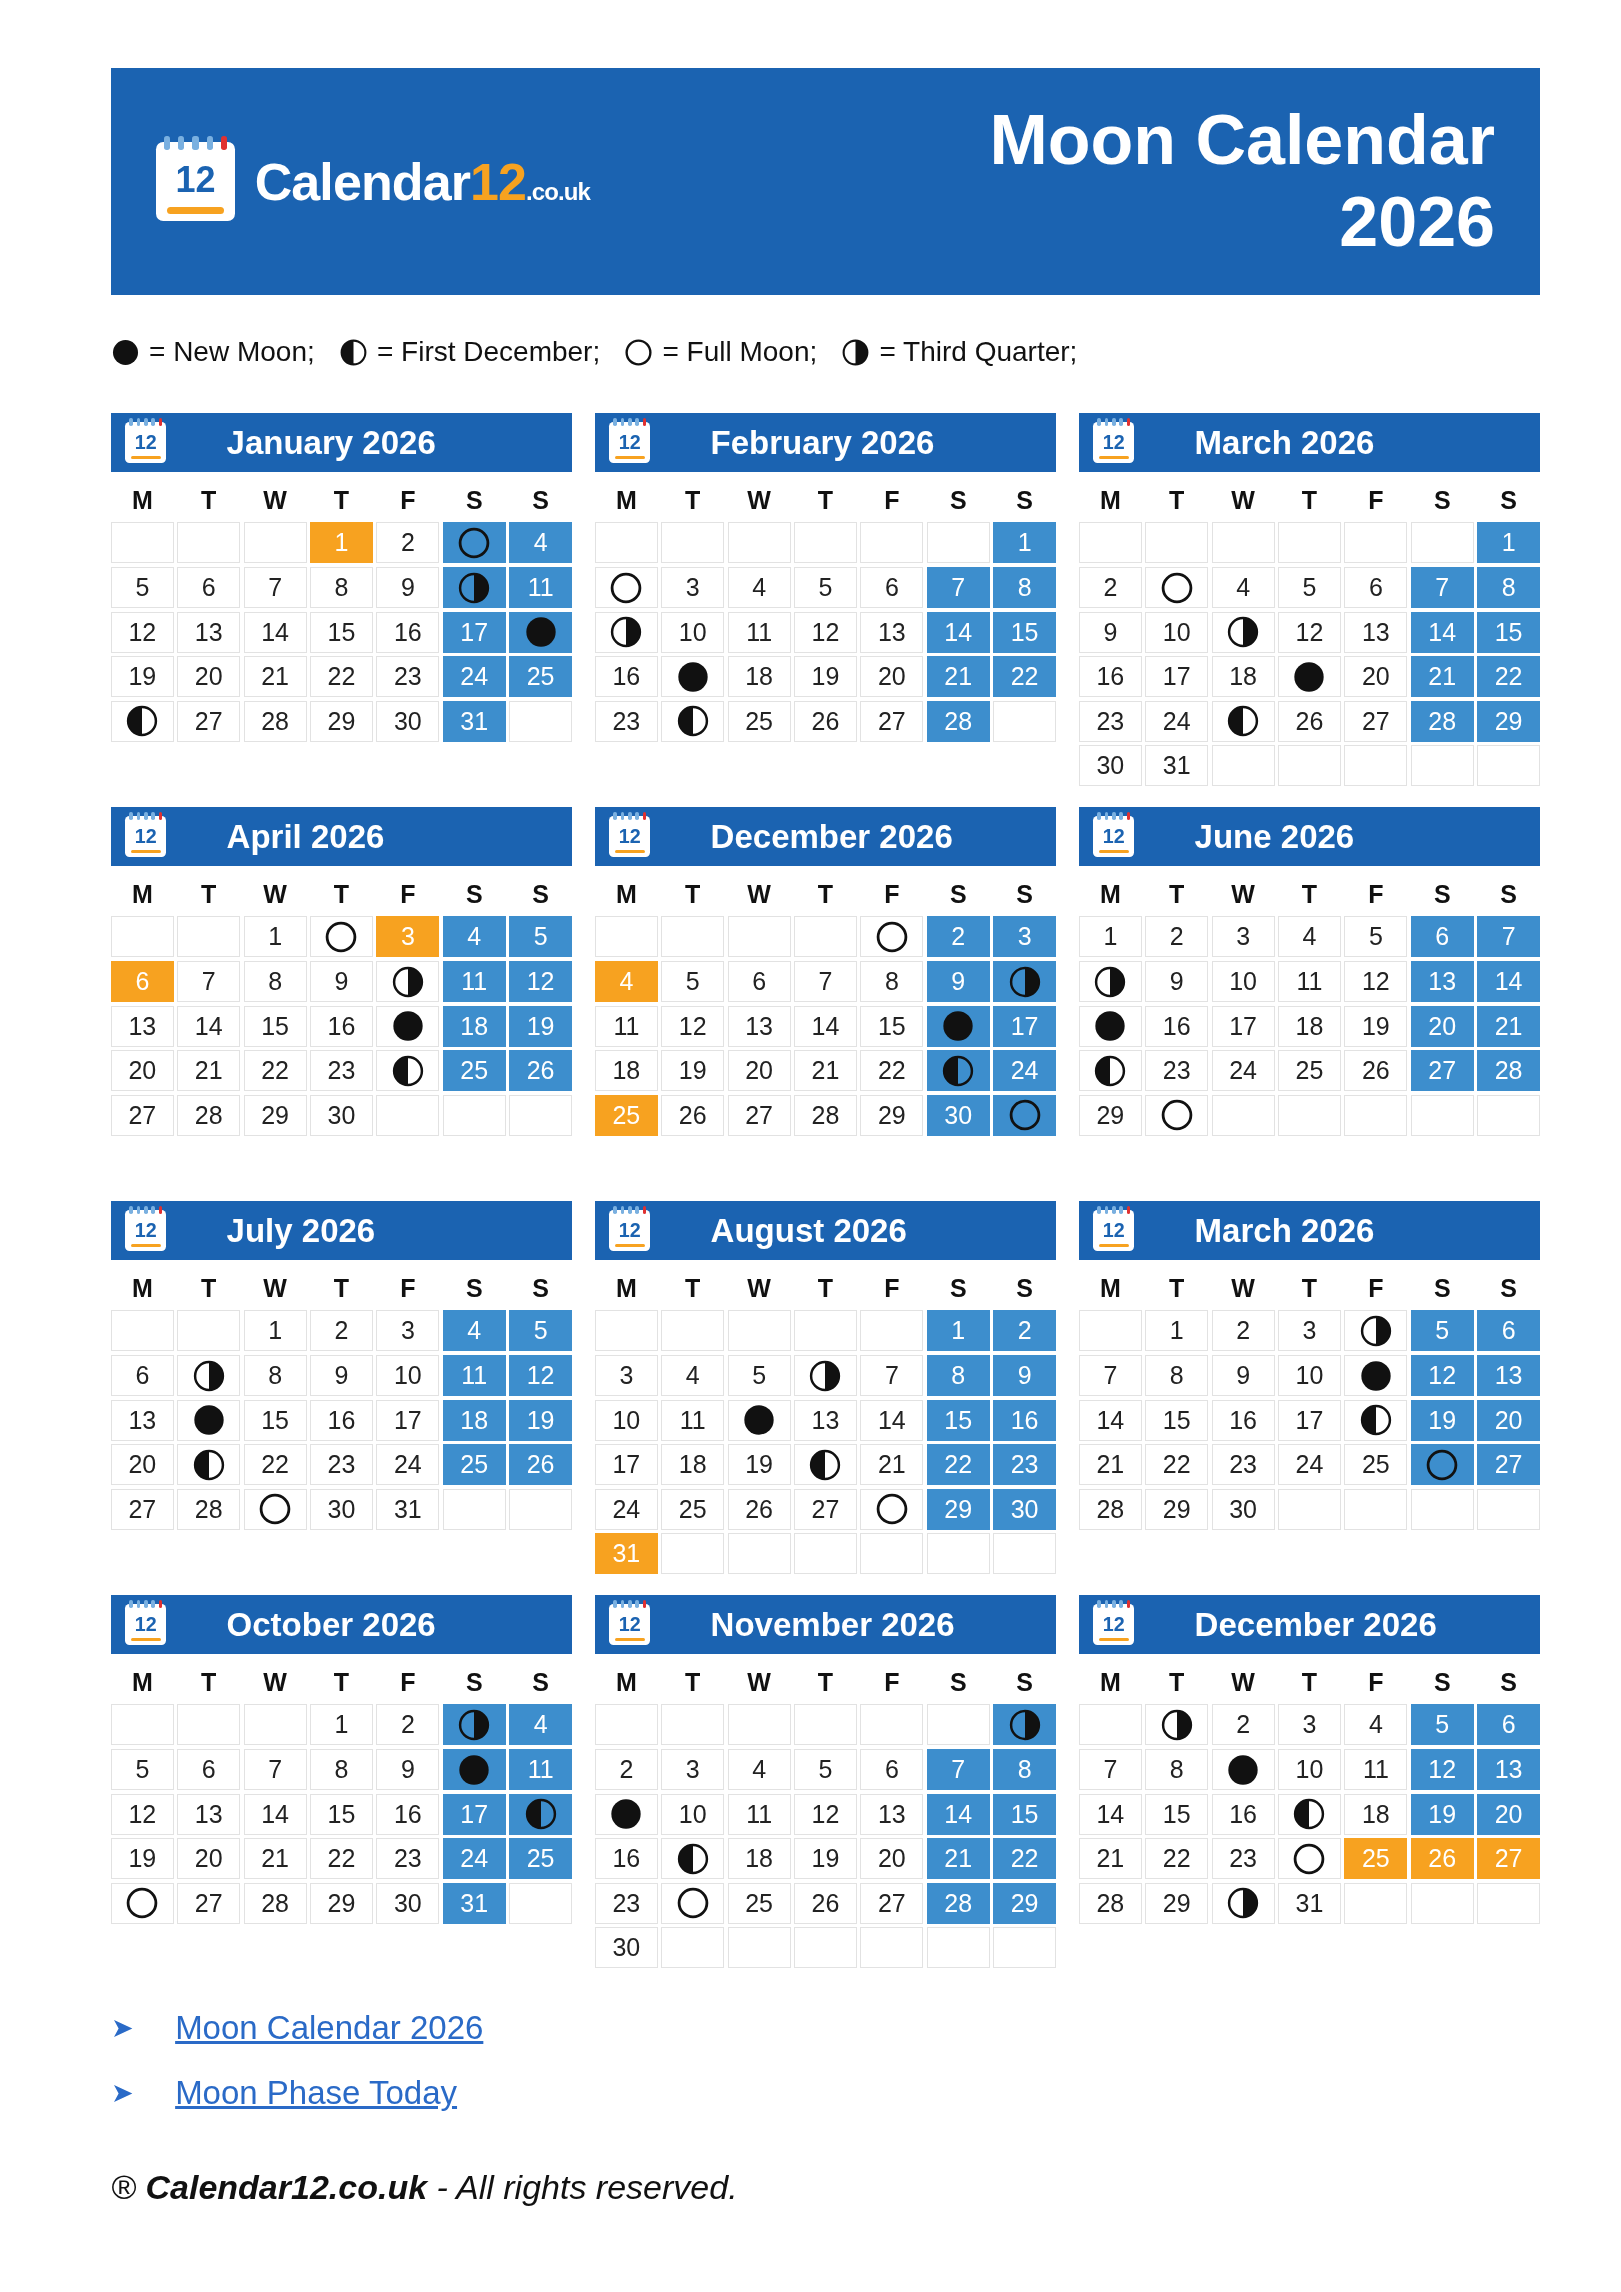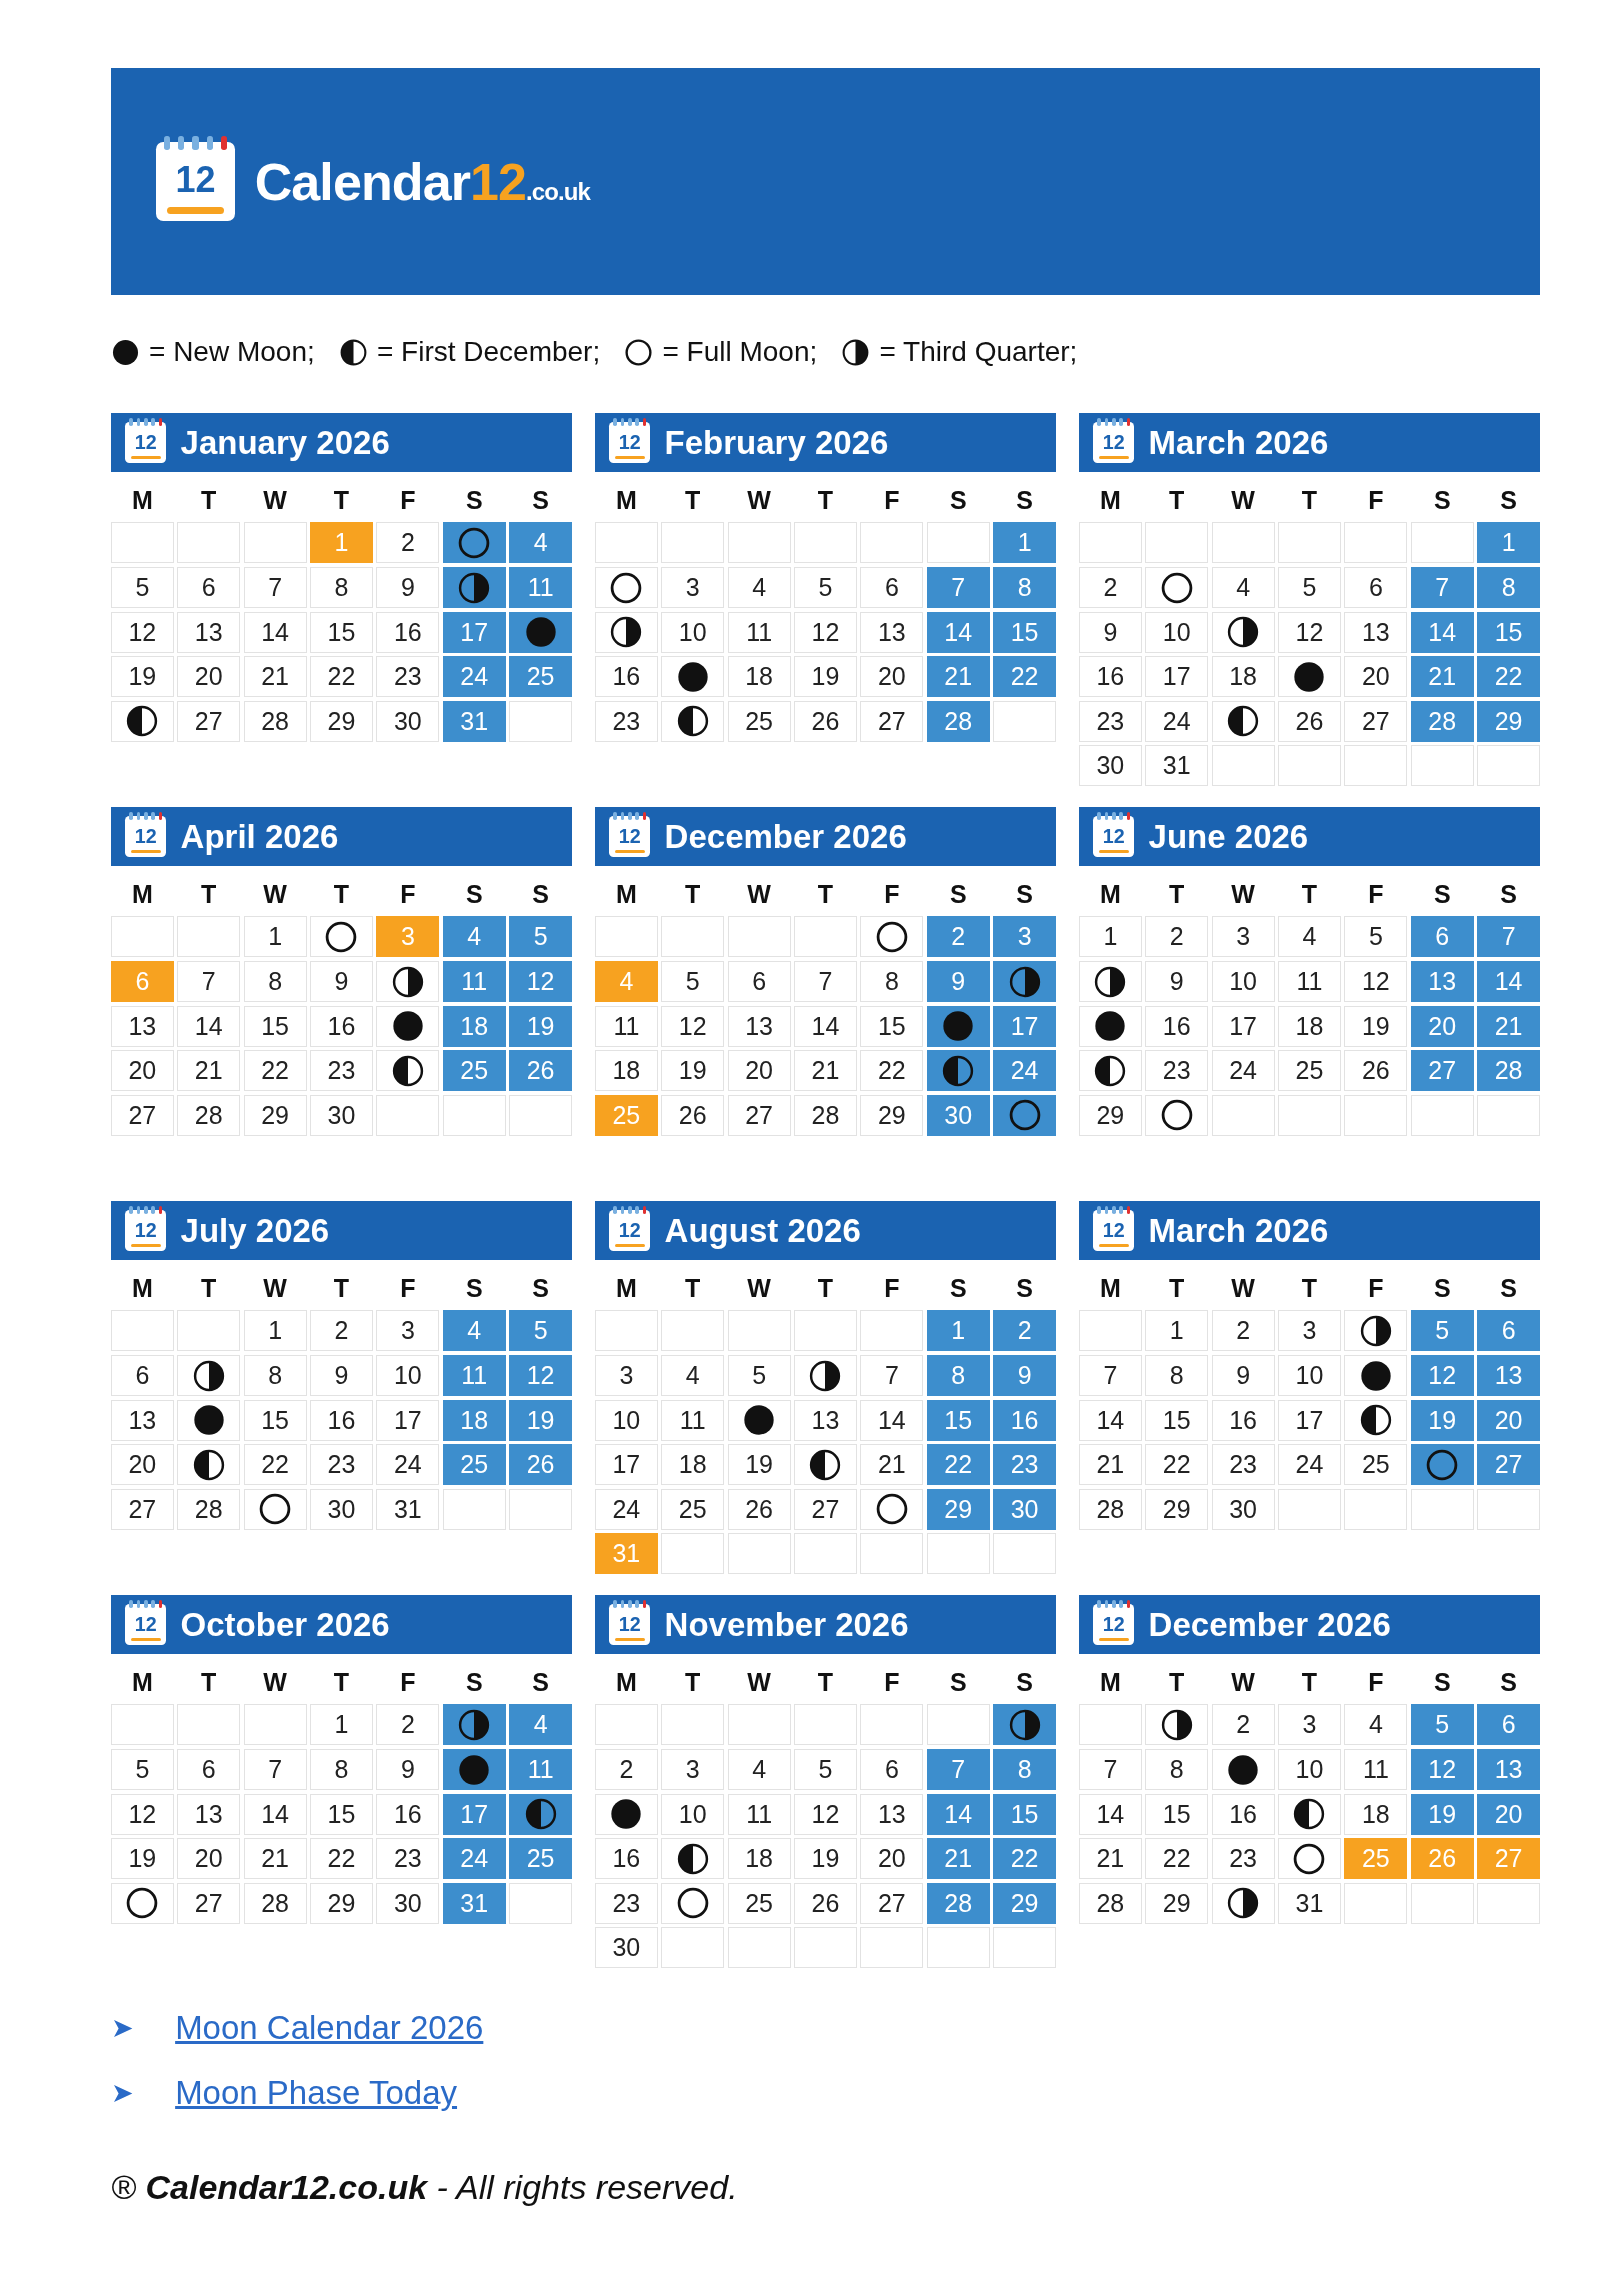--- a/index.html
+++ b/index.html
@@ -58,21 +58,21 @@
   .months{
     margin-top:45px;
     display:grid;grid-template-columns:repeat(3,1fr);
     column-gap:23px;row-gap:18px;align-items:start;
   }
   .month{min-height:376px;}
   .month-header{
     background:var(--c-header,#1b63b1);height:59px;display:flex;align-items:center;
     gap:14.3px;padding:0 14.3px;box-sizing:border-box;
   }
-  .month-title{color:#ffffff;font-weight:bold;font-size:33px;letter-spacing:0;}
+  .month-title{color:#ffffff;font-weight:bold;font-size:33px;letter-spacing:0;margin-left:46px;}
   .weekdays{display:grid;grid-template-columns:repeat(7,1fr);gap:3.6px;margin:14.3px 0 7.2px 0;}
   .weekdays span{text-align:center;font-weight:bold;font-size:25px;color:#111;}
   .days{display:grid;grid-template-columns:repeat(7,1fr);gap:3.6px;}
   .cell{
     height:41px;background:#ffffff;border:1.8px solid var(--c-border,#e2e2e2);
     box-sizing:border-box;display:flex;align-items:center;justify-content:center;
     font-size:25px;color:#222;
   }
   .cell.we{background:var(--c-weekend,#3d8ecd);border-color:var(--c-weekend,#3d8ecd);color:#ffffff;}
   .cell.hol{background:var(--c-holiday,#f7a220);border-color:var(--c-holiday,#f7a220);color:#ffffff;}
@@ -99,20 +99,24 @@
             <i></i>
             <i></i>
             <i></i>
             <i class="red"></i>
           </span>
         <span class="cal-num">12</span>
         <span class="cal-bar"></span>
       </span>
       <span class="logo-text"><span>Calendar</span><span class="l12">12</span><span class="louk">.co.uk</span></span>
     </a>
+    <div class="banner-title">
+      <div>Moon Calendar</div>
+      <div>2026</div>
+    </div>
   </div>
 
   <div class="legend">
       <span class="item">
         <svg class="moon" width="29" height="29" viewBox="0 0 44 44">
           <circle cx="22" cy="22" r="19" fill="#111111"></circle>
         </svg>
         <span>= New Moon;</span>
       </span>
       <span class="item">

